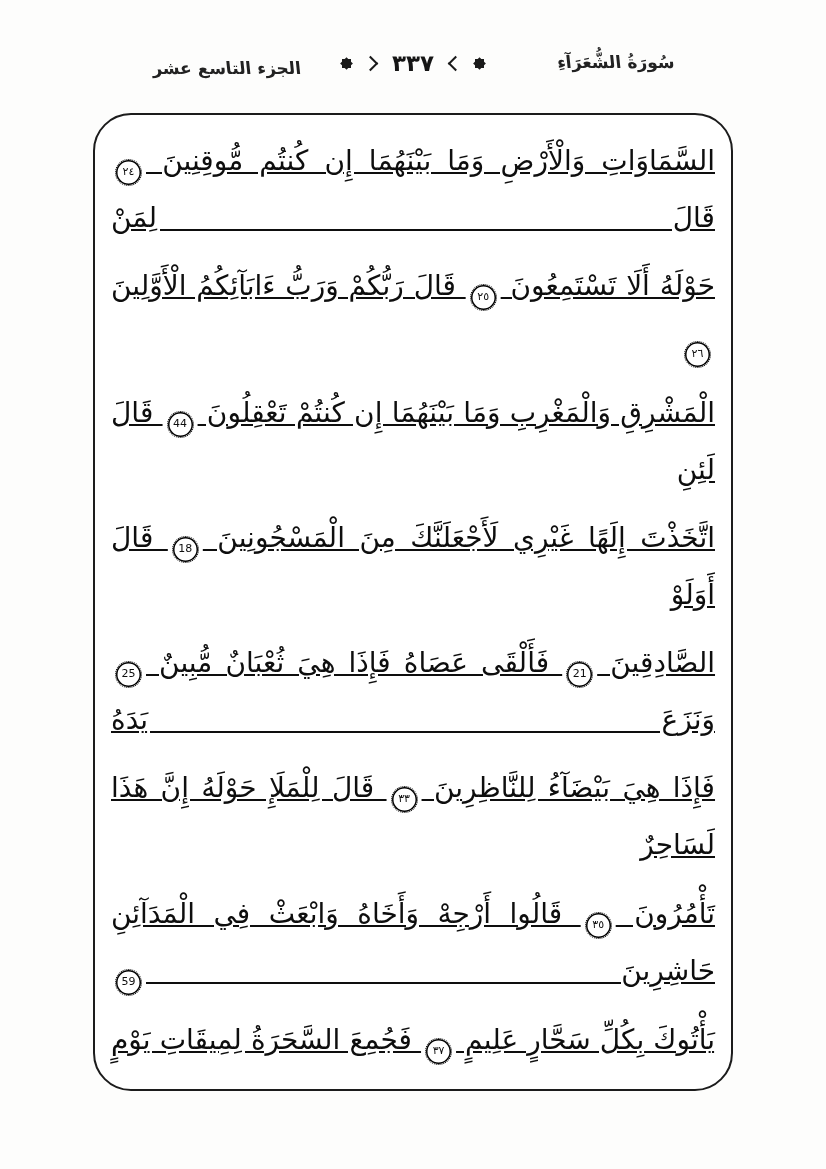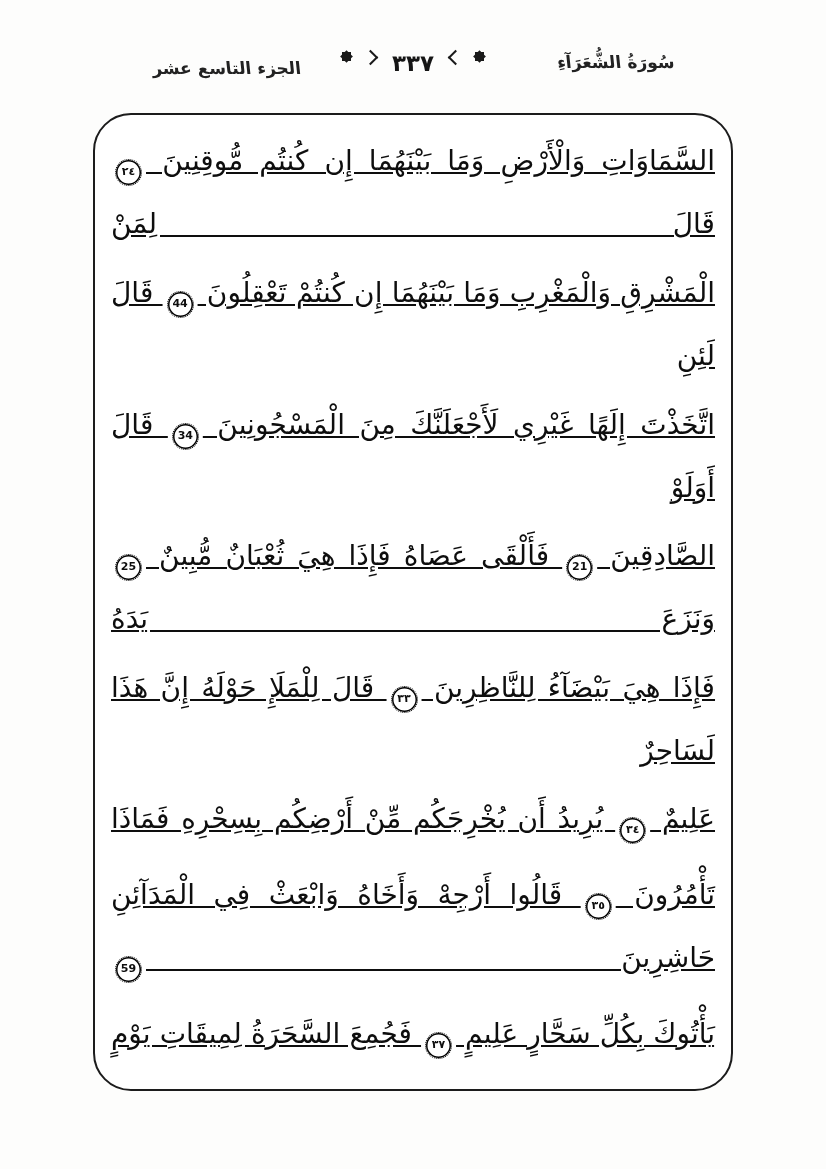--- a/index.html
+++ b/index.html
@@ -20,21 +20,21 @@
     font-weight:bold;
     color:#222;
     white-space:nowrap;
     letter-spacing:0px;
   }
   .surah-name{top:52px;right:152px;transform:skewX(6deg);}
   .juz-name{top:58px;left:152px;transform:skewX(6deg);}
 
   .page-number-wrap{
     position:absolute;top:52px;left:0;right:0;
-    display:flex;align-items:flex-start;justify-content:center;gap:14px;
+    display:flex;align-items:center;justify-content:center;gap:14px;
   }
   .page-number{
     font-size:23px;font-weight:bold;line-height:1;color:#151515;
     padding:0 2px;
   }
   .star8{
     position:relative;width:9px;height:9px;display:inline-block;
     background:#1a1a1a;transform:rotate(45deg);
   }
   .star8::before{
@@ -73,24 +73,24 @@
   }
   .line .txt{letter-spacing:0;text-decoration:underline;}
   .ayah{
     display:inline-flex;
     align-items:center;justify-content:center;
     width:27px;height:27px;
     box-sizing:border-box;
     border:1.5px dotted #000;
     border-radius:50%;
     box-shadow:inset 0 0 0 1.5px #000;
-    font-size:11px;font-weight:bold;
+    font-size:11px;font-weight:normal;
     line-height:1;
     vertical-align:-5px;
-    margin:10px 4px;
+    margin:4px 4px;
     padding-bottom:2px;
   }
 </style>
 </head>
 <body>
 
 <div class="sheet">
 
   <div class="header-item surah-name">سُورَةُ الشُّعَرَآءِ</div>
 
@@ -100,23 +100,23 @@
     <span class="page-number">٣٣٧</span>
     <span class="angle angle-right"></span>
     <span class="star8"></span>
   </div>
 
   <div class="header-item juz-name">الجزء التاسع عشر</div>
 
   <div class="page-frame">
     <div style="display:flex;flex-direction:column;justify-content:space-around;height:100%;">
         <div class="line"><span class="txt">السَّمَاوَاتِ وَالْأَرْضِ وَمَا بَيْنَهُمَا إِن كُنتُم مُّوقِنِينَ </span><span class="ayah">٢٤</span><span class="txt"> قَالَ لِمَنْ</span></div>
+        <div class="line"><span class="txt">حَوْلَهُ أَلَا تَسْتَمِعُونَ </span><span class="ayah">٢٥</span><span class="txt"> قَالَ رَبُّكُمْ وَرَبُّ ءَابَآئِكُمُ الْأَوَّلِينَ </span><span class="ayah">٢٦</span></div>
         <div class="line"><span class="txt">الْمَشْرِقِ وَالْمَغْرِبِ وَمَا بَيْنَهُمَا إِن كُنتُمْ تَعْقِلُونَ </span><span class="ayah">44</span><span class="txt"> قَالَ لَئِنِ</span></div>
-        <div class="line"><span class="txt">اتَّخَذْتَ إِلَهًا غَيْرِي لَأَجْعَلَنَّكَ مِنَ الْمَسْجُونِينَ </span><span class="ayah">34</span><span class="txt"> قَالَ أَوَلَوْ</span></div>
+        <div class="line"><span class="txt">اتَّخَذْتَ إِلَهًا غَيْرِي لَأَجْعَلَنَّكَ مِنَ الْمَسْجُونِينَ </span><span class="ayah">18</span><span class="txt"> قَالَ أَوَلَوْ</span></div>
         <div class="line"><span class="txt">الصَّادِقِينَ </span><span class="ayah">21</span><span class="txt"> فَأَلْقَى عَصَاهُ فَإِذَا هِيَ ثُعْبَانٌ مُّبِينٌ </span><span class="ayah">25</span><span class="txt"> وَنَزَعَ يَدَهُ</span></div>
         <div class="line"><span class="txt">فَإِذَا هِيَ بَيْضَآءُ لِلنَّاظِرِينَ </span><span class="ayah">٣٣</span><span class="txt"> قَالَ لِلْمَلَإِ حَوْلَهُ إِنَّ هَذَا لَسَاحِرٌ</span></div>
-        <div class="line"><span class="txt">عَلِيمٌ </span><span class="ayah">٣٤</span><span class="txt"> يُرِيدُ أَن يُخْرِجَكُم مِّنْ أَرْضِكُم بِسِحْرِهِ فَمَاذَا</span></div>
         <div class="line"><span class="txt">تَأْمُرُونَ </span><span class="ayah">٣٥</span><span class="txt"> قَالُوا أَرْجِهْ وَأَخَاهُ وَابْعَثْ فِي الْمَدَآئِنِ حَاشِرِينَ </span><span class="ayah">59</span></div>
         <div class="line"><span class="txt">يَأْتُوكَ بِكُلِّ سَحَّارٍ عَلِيمٍ </span><span class="ayah">٣٧</span><span class="txt"> فَجُمِعَ السَّحَرَةُ لِمِيقَاتِ يَوْمٍ</span></div>
       </div>
   </div>
 
 </div>
 
 </body></html>

